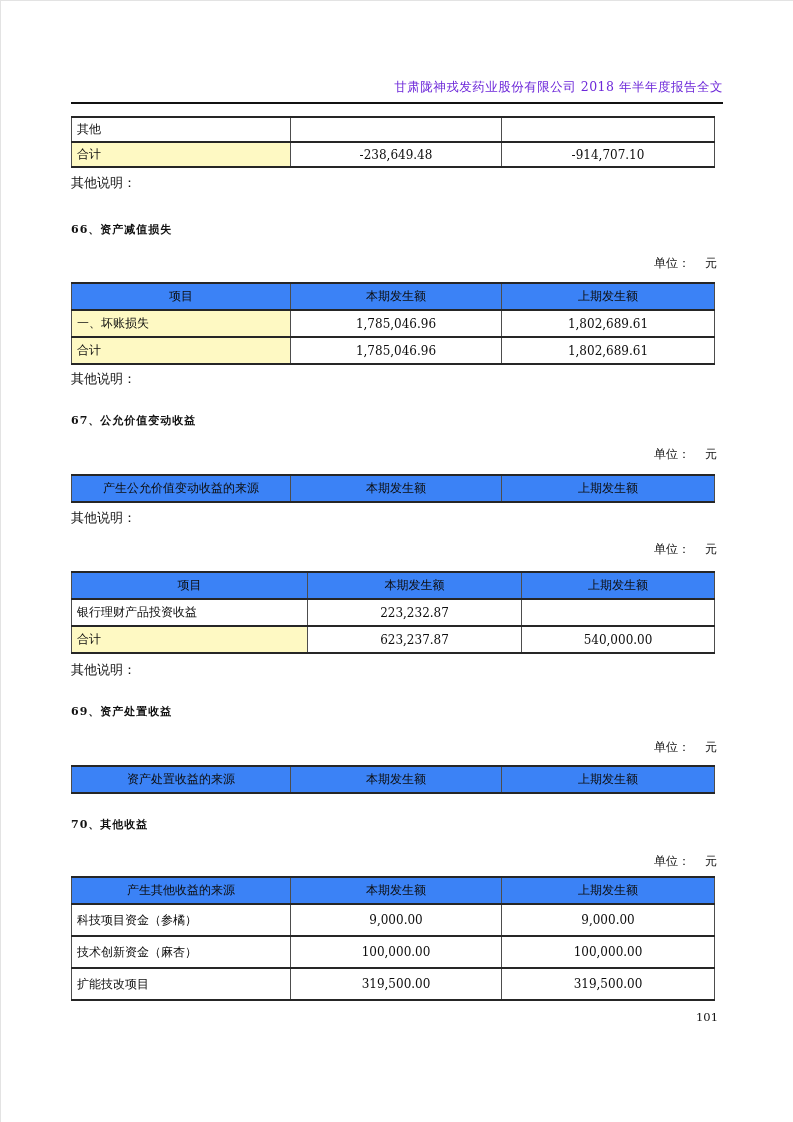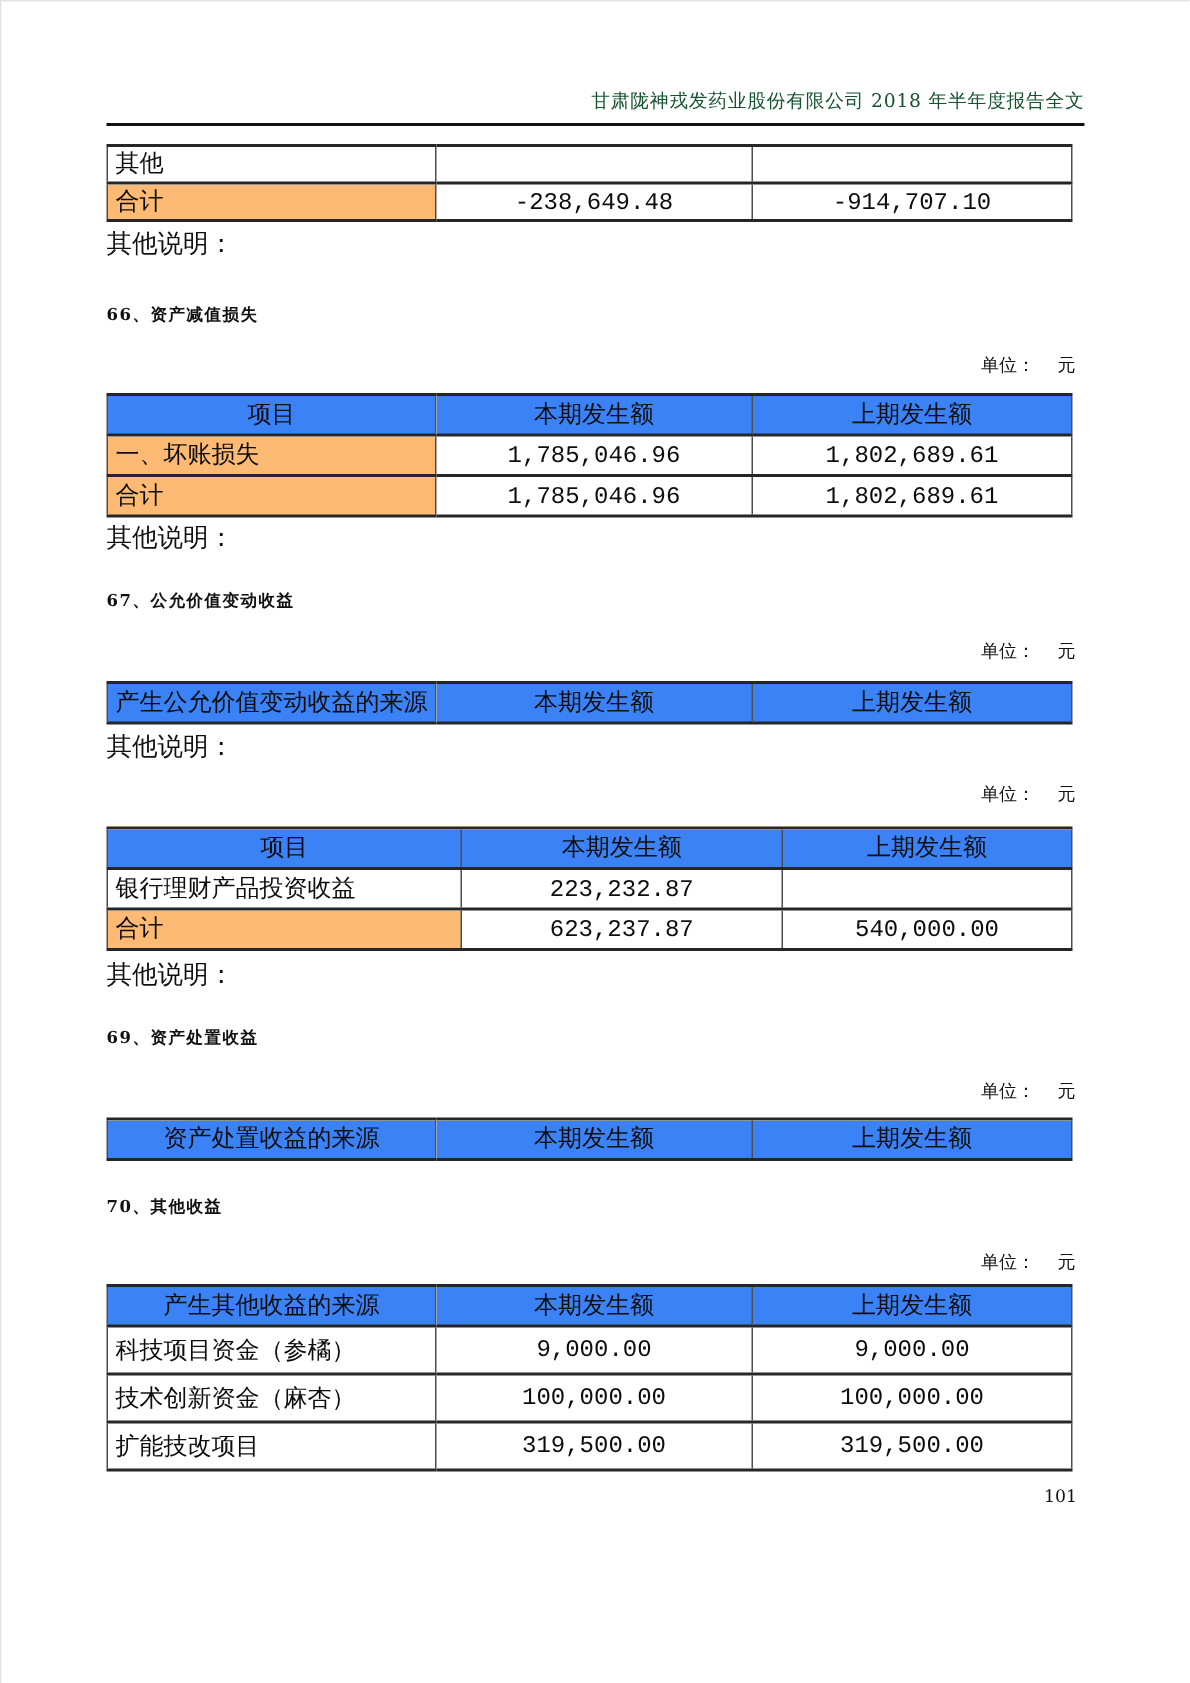--- a/index.html
+++ b/index.html
@@ -16,34 +16,34 @@
     background: #fff;
     border-left: 1px solid #e3e3e3;
     border-top: 1px solid #e3e3e3;
     overflow: hidden;
   }
   .doc-header {
     text-align: right;
     font-size: 12.5px;
     line-height: 16px;
     letter-spacing: 0.5px;
-    color: #14532d;
+    color: #6d28d9;
+    margin-top: 20px;
   }
   .rule {
     margin-top: 7px;
     border-top: 2px solid #111;
     height: 0;
   }
   table.tbl {
     border-collapse: collapse;
     table-layout: fixed;
     width: 643px;
-    font-size: 16px;
+    font-size: 12px;
     color: #0d0d0d;
-    font-family: Liberation Mono, monospace;
   }
   table.tbl col.c1 { width: 219px; }
   table.tbl col.c2 { width: 211px; }
   table.tbl col.c3 { width: 213px; }
   table.tbl.wide col.c1 { width: 236px; }
   table.tbl.wide col.c2 { width: 214px; }
   table.tbl.wide col.c3 { width: 193px; }
   .tbl th, .tbl td {
     border-left: 1px solid #4d4d4d;
     border-right: 1px solid #4d4d4d;
@@ -53,27 +53,27 @@
     padding: 1px 3px;
     overflow: hidden;
     white-space: nowrap;
   }
   .tbl th {
     background: #3b82f6;
     font-weight: normal;
     text-align: center;
   }
   .tbl td.label { text-align: left; padding-left: 5px; }
-  .tbl td.label.gray { background: #fdba74; }
+  .tbl td.label.gray { background: #fef9c3; }
   .tbl td.num { text-align: center; padding-right: 3px; }
   .t-cont td { height: 21px; }
   .t70 td { height: 28px; }
   .note {
     margin-top: 6px;
-    font-size: 17px;
+    font-size: 13px;
     line-height: 16px;
   }
   .sec-title {
     margin: 0;
     font-size: 11px;
     font-weight: bold;
     line-height: 17px;
     letter-spacing: 1px;
   }
   .unit {

